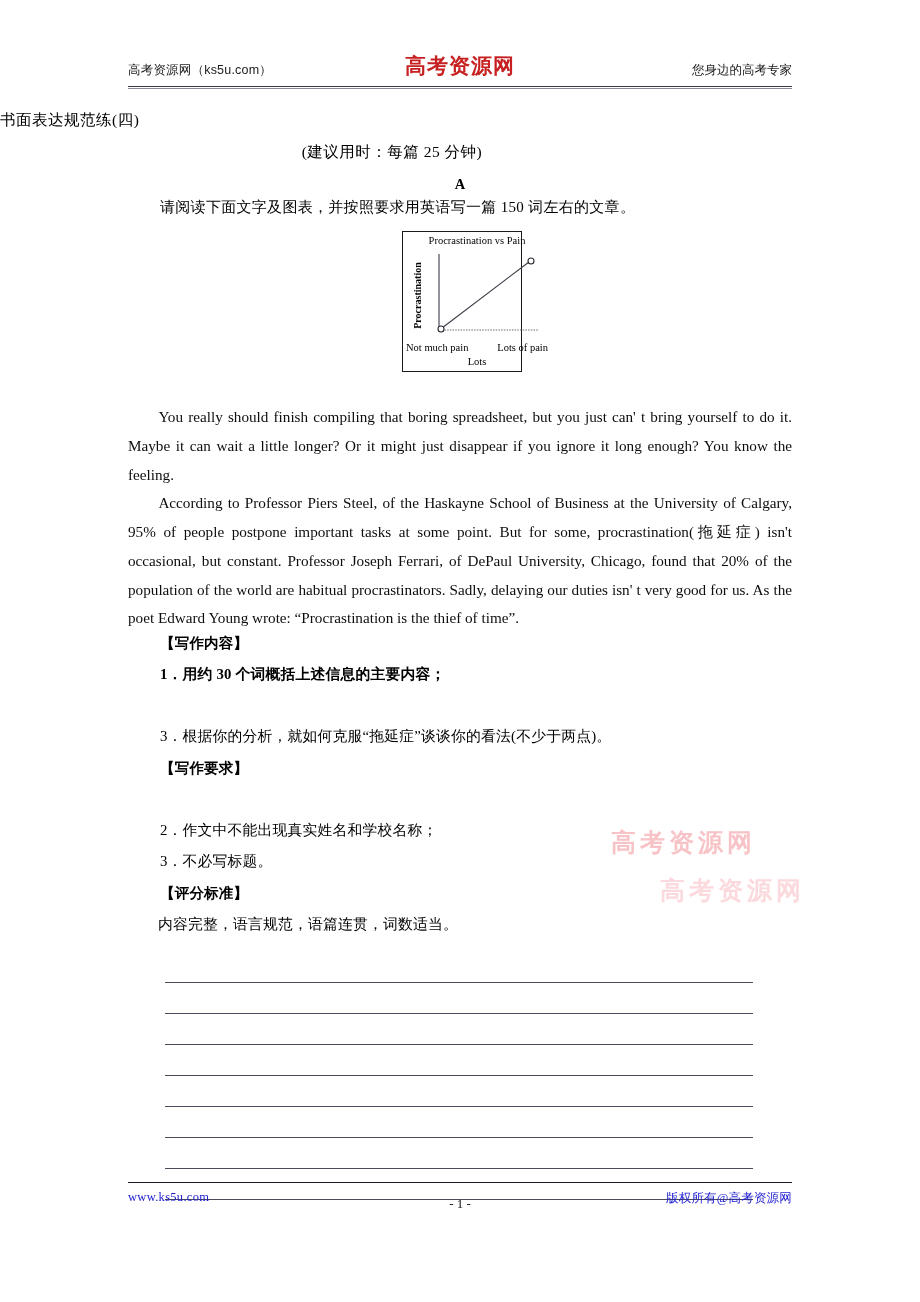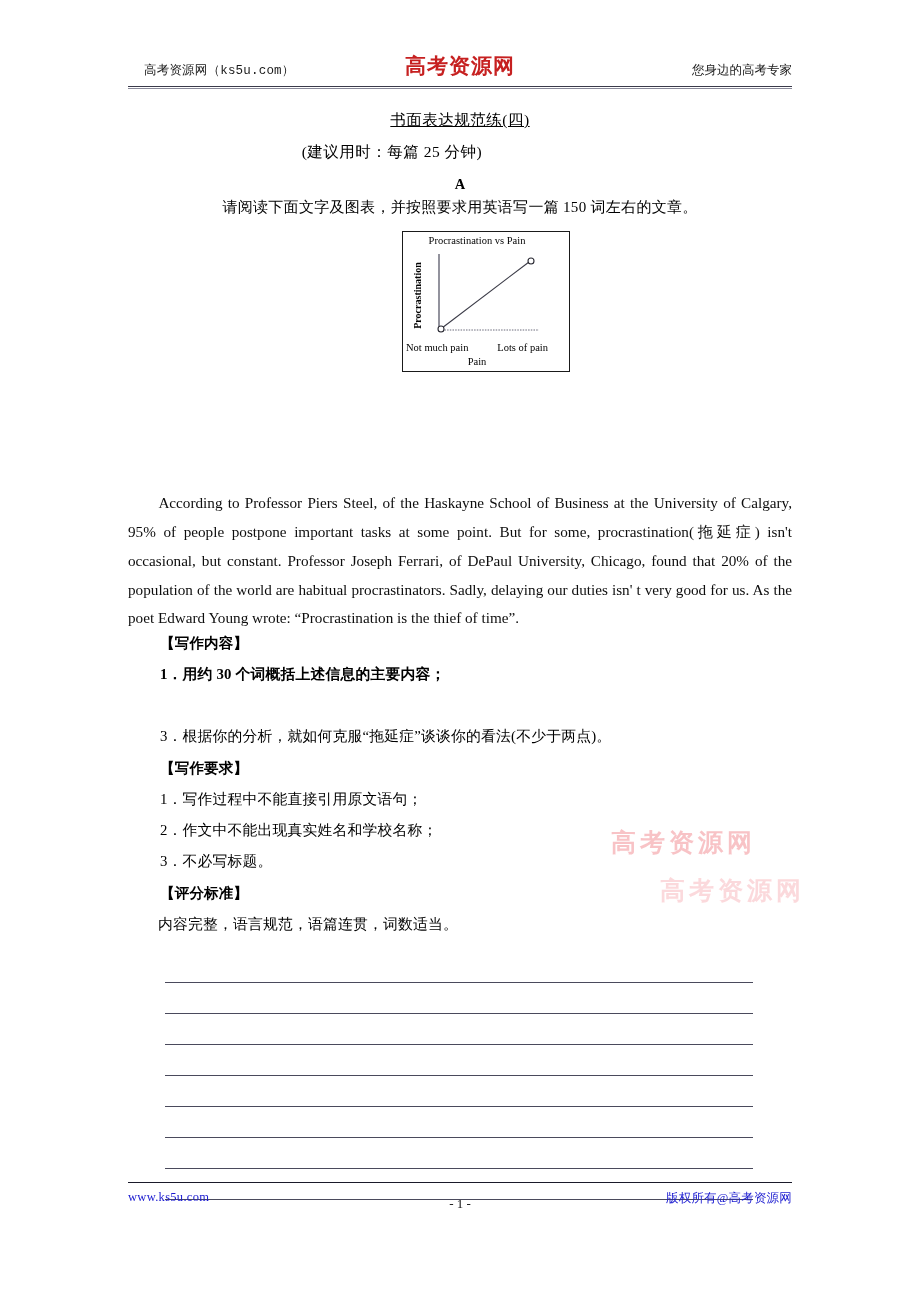--- a/index.html
+++ b/index.html
@@ -29,25 +29,24 @@
     left: 128px;
     top: 54px;
     width: 664px;
     height: 34px;
   }
   .hdr-left {
     position: absolute;
     left: 0;
     top: 8px;
     font-size: 12.5px;
-    font-family: Liberation Mono, monospace;
+    font-family: Liberation Sans, sans-serif;
     letter-spacing: 0.2px;
     color: #1a1a1a;
     white-space: nowrap;
-    margin-left: 16px;
   }
   .hdr-logo {
     position: absolute;
     left: 50%;
     transform: translateX(-50%);
     top: -2px;
     font-size: 21px;
     font-weight: bold;
     color: #c62020;
     font-family: "DejaVu Sans", sans-serif;
@@ -72,24 +71,22 @@
     border-bottom: 1px solid #8a8a9a;
     box-sizing: content-box;
     height: 1px;
   }
 
   
   .doc-title {
     position: absolute;
     left: 0; top: 110px;
     width: 920px;
-    text-align: center;
     font-size: 15.5px;
     letter-spacing: 0.5px;
-    text-decoration: underline;
   }
   .doc-subtitle {
     position: absolute;
     left: 0; top: 142px;
     width: 784px;
     text-align: center;
     font-size: 15.5px;
     letter-spacing: 0.5px;
   }
   .section-letter {
@@ -100,29 +97,28 @@
     font-size: 14.5px;
     font-weight: bold;
   }
   .instruction {
     position: absolute;
     left: 160px;
     top: 198px;
     width: 600px;
     font-size: 15px;
     letter-spacing: 0.3px;
-    text-align: center;
   }
 
   
   .chart-box {
     position: absolute;
     left: 402px;
     top: 231px;
-    width: 168px;
+    width: 120px;
     height: 141px;
     border: 1.4px solid #1a1a1a;
     box-sizing: border-box;
     background: #ffffff;
   }
   .chart-title {
     position: absolute;
     left: 0; top: 3px;
     width: 148px;
     text-align: center;
@@ -293,31 +289,31 @@
         <line x1="7" y1="76" x2="94" y2="10" stroke="#3a3a46" stroke-width="1.1"></line>
 
         <circle cx="6" cy="77" r="3" fill="#ffffff" stroke="#2a2a33" stroke-width="1.1"></circle>
         <circle cx="96" cy="9" r="3" fill="#ffffff" stroke="#2a2a33" stroke-width="1.1"></circle>
       </svg>
     </div>
     <div class="chart-xticks">
       <span>Not much pain</span>
       <span>Lots of pain</span>
     </div>
-    <div class="chart-xlabel">Pain</div>
+    <div class="chart-xlabel">Lots</div>
   </div>
 
+  <p class="body-p" id="para1">You really should finish compiling that boring spreadsheet, but you just can' t bring yourself to do it. Maybe it can wait a little longer? Or it might just disappear if you ignore it long enough? You know the feeling.</p>
   <p class="body-p" id="para2">According to Professor Piers Steel, of the Haskayne School of Business at the University of Calgary, 95% of people postpone important tasks at some point. But for some, procrastination(拖延症) isn't occasional, but constant. Professor Joseph Ferrari, of DePaul University, Chicago, found that 20% of the population of the world are habitual procrastinators. Sadly, delaying our duties isn' t very good for us. As the poet Edward Young wrote: “Procrastination is the thief of time”.</p>
 
   <div class="block-head" style="top:634px;">【写作内容】</div>
   <div class="block-item" style="top:665px;font-weight:bold;">1．用约 30 个词概括上述信息的主要内容；</div>
   <div class="block-item" style="top:727px;">3．根据你的分析，就如何克服“拖延症”谈谈你的看法(不少于两点)。</div>
 
   <div class="block-head" style="top:759px;text-align:center;">【写作要求】</div>
-  <div class="block-item" style="top:790px;">1．写作过程中不能直接引用原文语句；</div>
   <div class="block-item" style="top:821px;">2．作文中不能出现真实姓名和学校名称；</div>
   <div class="block-item" style="top:852px;">3．不必写标题。</div>
 
   <div class="block-head" style="top:884px;">【评分标准】</div>
   <div class="block-item" style="top:915px; left:158px;">内容完整，语言规范，语篇连贯，词数适当。</div>
 
   <div class="watermark wm-1">高考资源网</div>
   <div class="watermark wm-2">高考资源网</div>
 
   <div class="answer-area">

